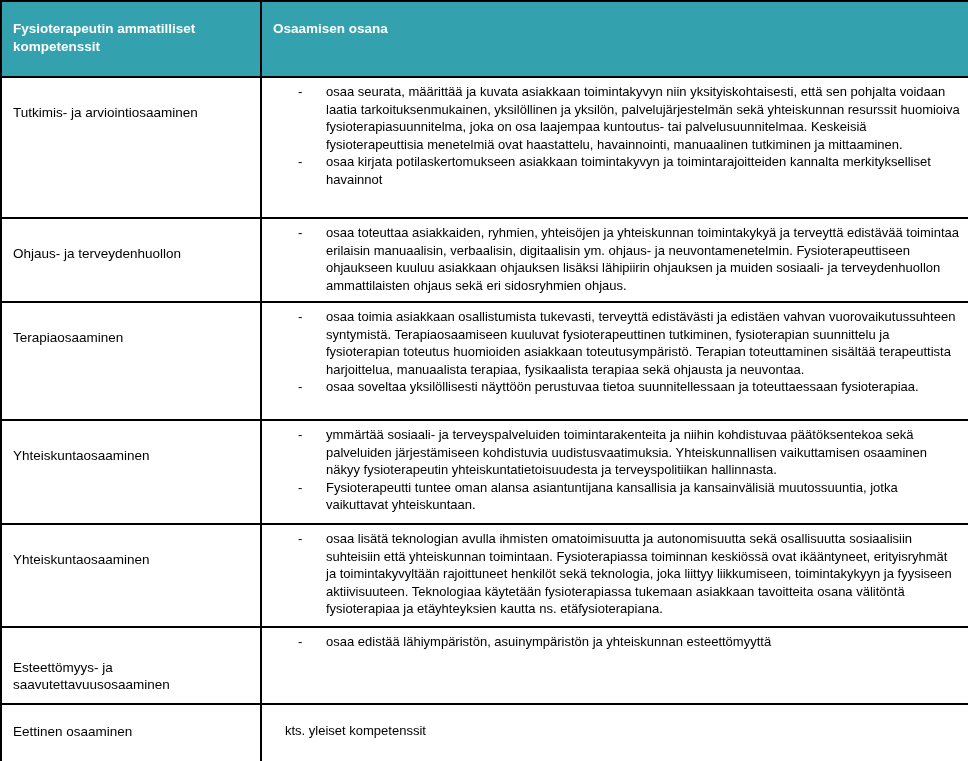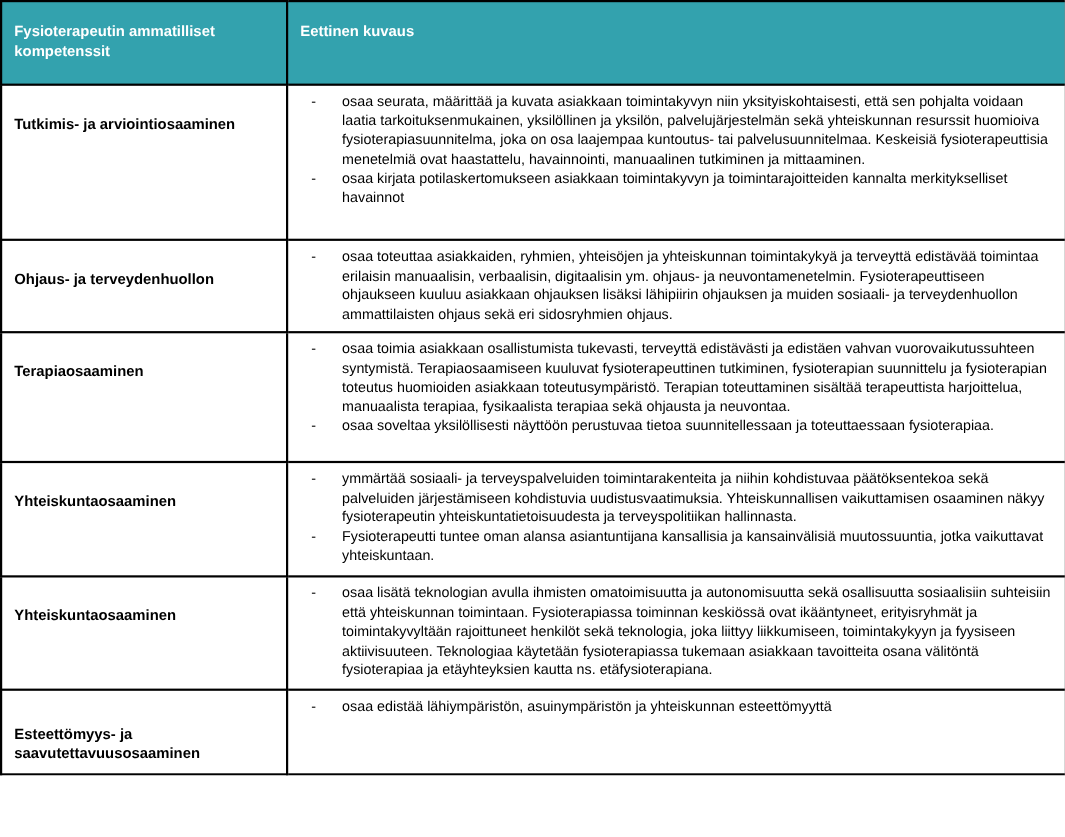--- a/index.html
+++ b/index.html
@@ -35,31 +35,31 @@
     vertical-align: top;
   }
   tbody tr:nth-child(1) { height: 141px; }
   tbody tr:nth-child(2) { height: 84px;  }
   tbody tr:nth-child(3) { height: 118px; }
   tbody tr:nth-child(4) { height: 104px; }
   tbody tr:nth-child(5) { height: 103px; }
   tbody tr:nth-child(6) { height: 77px;  }
   tbody tr:nth-child(7) { height: 58px;  }
   td.cell-competence {
-    font-weight: bold;
+    font-weight: normal;
     font-size: 13.5px;
     line-height: 1.25;
     padding: 27px 12px 6px 11px;
   }
   tbody tr:nth-child(6) td.cell-competence { padding-top: 32px; }
   tbody tr:nth-child(7) td.cell-competence { padding-top: 19px; }
   td.cell-description {
     font-size: 13px;
     line-height: 17.5px;
-    padding: 5px 8px 5px 0;
+    padding: 5px 8px 5px 15px;
   }
   ul.dash-list {
     list-style: none;
     margin: 0;
     padding: 0;
   }
   ul.dash-list li {
     position: relative;
     padding-left: 49px;
   }
@@ -78,21 +78,21 @@
 <body>
 
 <table class="competence-table">
   <colgroup>
     <col class="col-left">
     <col class="col-right">
   </colgroup>
   <thead>
     <tr>
       <th>Fysioterapeutin ammatilliset kompetenssit</th>
-      <th>Eettinen kuvaus</th>
+      <th>Osaamisen osana</th>
     </tr>
   </thead>
   <tbody id="table-body">
       <tr>
         <td class="cell-competence"><span>Tutkimis- ja arviointiosaaminen</span></td>
         <td class="cell-description">
           <ul class="dash-list">
             <li>osaa seurata, määrittää ja kuvata asiakkaan toimintakyvyn niin yksityiskohtaisesti, että sen pohjalta voidaan laatia tarkoituksenmukainen, yksilöllinen ja yksilön, palvelujärjestelmän sekä yhteiskunnan resurssit huomioiva fysioterapiasuunnitelma, joka on osa laajempaa kuntoutus- tai palvelusuunnitelmaa. Keskeisiä fysioterapeuttisia menetelmiä ovat haastattelu, havainnointi, manuaalinen tutkiminen ja mittaaminen.</li>
             <li>osaa kirjata potilaskertomukseen asiakkaan toimintakyvyn ja toimintarajoitteiden kannalta merkitykselliset havainnot</li>
           </ul>
@@ -133,14 +133,20 @@
         </td>
       </tr>
       <tr>
         <td class="cell-competence"><span>Esteettömyys- ja saavutettavuusosaaminen</span></td>
         <td class="cell-description">
           <ul class="dash-list">
             <li>osaa edistää lähiympäristön, asuinympäristön ja yhteiskunnan esteettömyyttä</li>
           </ul>
         </td>
       </tr>
+      <tr>
+        <td class="cell-competence"><span>Eettinen osaaminen</span></td>
+        <td class="cell-description">
+          <p class="plain-note">kts. yleiset kompetenssit</p>
+        </td>
+      </tr>
     </tbody>
 </table>
 
 </body></html>

